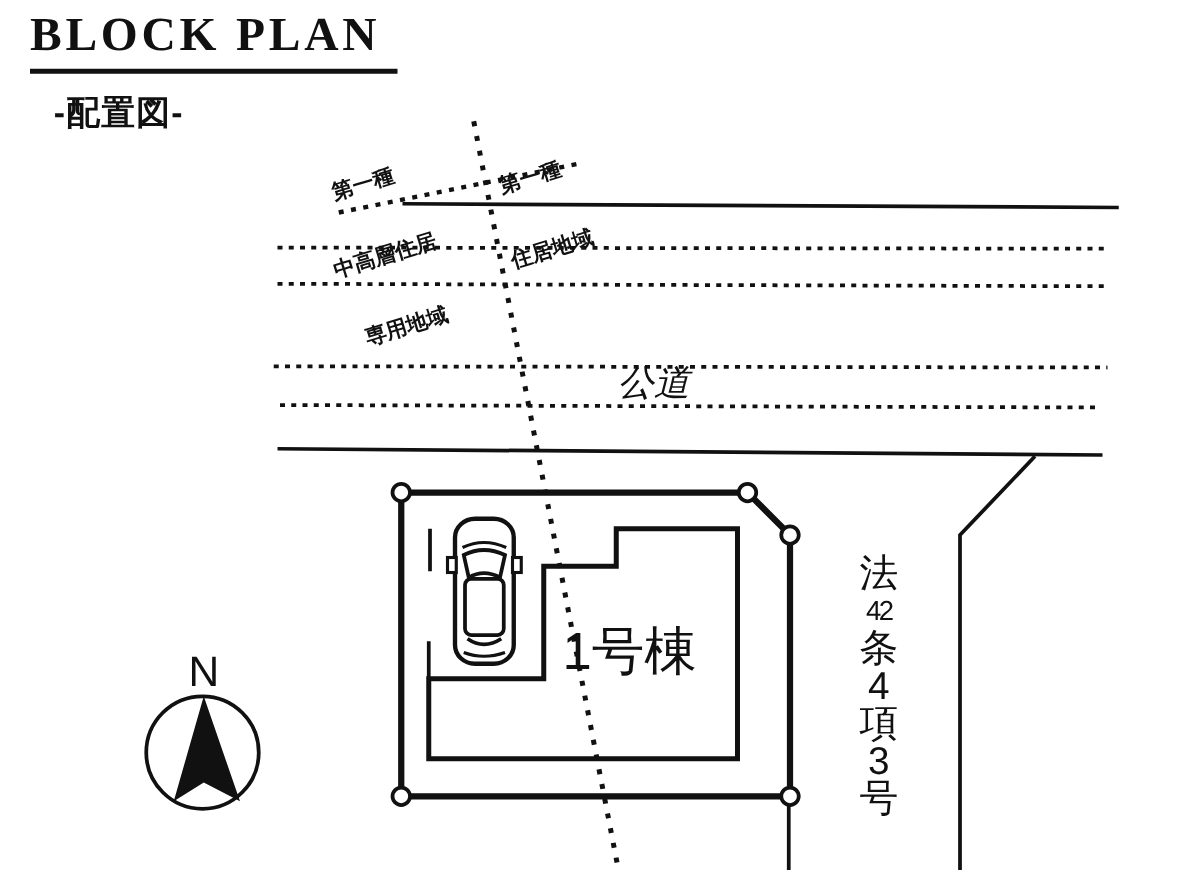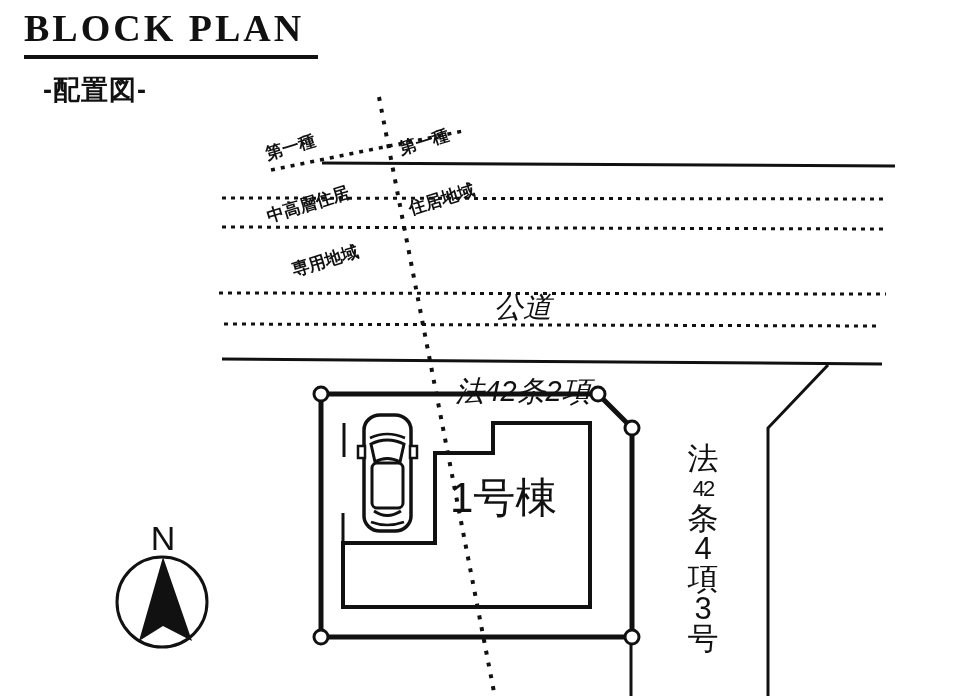--- a/index.html
+++ b/index.html
@@ -26,21 +26,21 @@
     font-size:17px;font-weight:700;line-height:1.16;
     text-align:center;transform:rotate(-17deg);transform-origin:50% 50%;
   }
   .zone-left{left:249px;top:96px;width:118px;}
   .zone-right{left:387px;top:92px;width:92px;}
   .road-label{
     left:427px;top:237px;width:192px;
     font-size:29px;line-height:28px;text-align:center;font-style:italic;
   }
   .building-label{
-    left:450px;top:476px;font-size:42px;line-height:44px;
+    left:450px;top:499px;font-size:42px;line-height:44px;
   }
   .vert-label{
     left:680px;top:444px;width:46px;
     display:flex;flex-direction:column;align-items:center;
     font-size:31px;line-height:30px;
   }
   .vert-label .cell{display:block;text-align:center;}
   .vert-label .tcy{font-size:22px;letter-spacing:-2px;line-height:30px;}
   .north-label{
     left:144px;top:519px;width:38px;text-align:center;
@@ -115,21 +115,20 @@
     <div>専用地域</div>
   </div>
 
   <div class="txt zone-label zone-right">
     <div>第一種</div>
     <div>住居地域</div>
   </div>
 
   <div class="txt road-label">
     <div>公道</div>
-    <div>法42条2項</div>
   </div>
 
   <div class="txt building-label">1号棟</div>
 
   <div class="txt vert-label">
     <span class="cell">法</span>
     <span class="cell tcy">42</span>
     <span class="cell">条</span>
     <span class="cell">4</span>
     <span class="cell">項</span>

